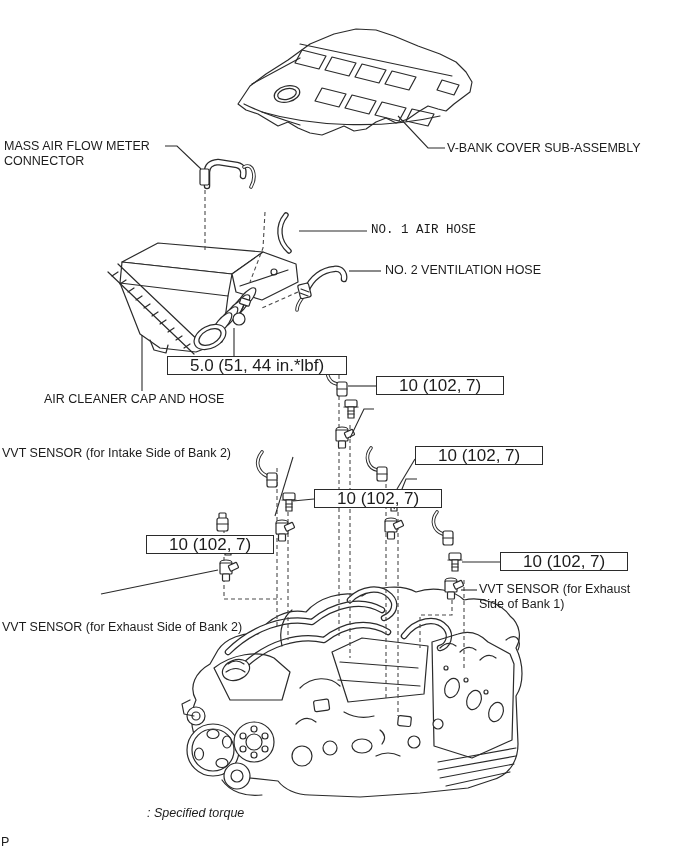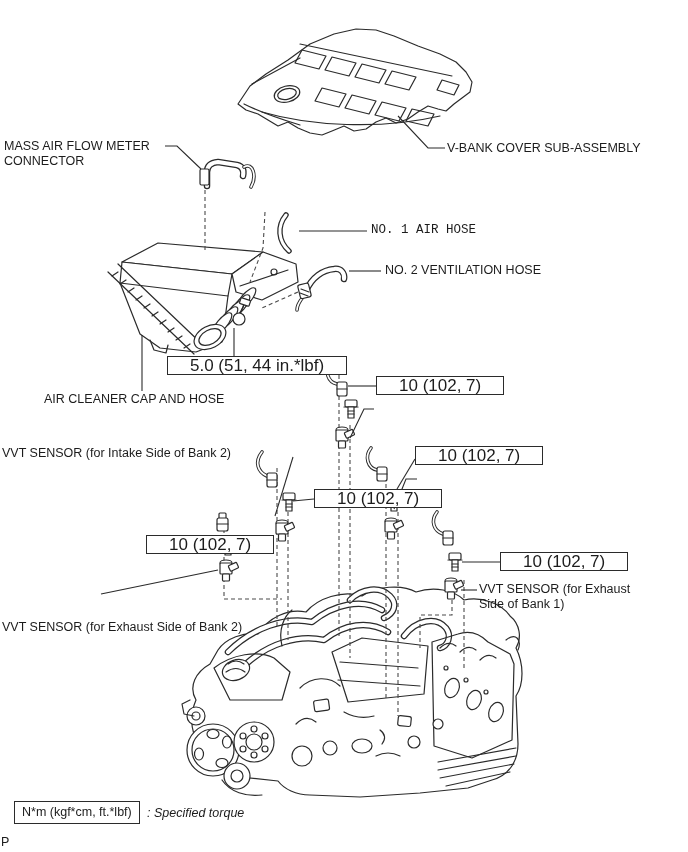--- a/index.html
+++ b/index.html
@@ -309,19 +309,18 @@
 <div class="tq" style="left:314px;top:489px;">10 (102, 7)</div>
 
 <div class="tq" style="left:146px;top:535px;">10 (102, 7)</div>
 
 <div class="tq" style="left:500px;top:552px;">10 (102, 7)</div>
 
 <div class="lbl" style="left:2px;top:604px;margin-top:16px;">VVT SENSOR (for Exhaust Side of Bank 2)</div>
 
 <div class="lbl wrap" style="left:479px;top:582px;width:165px;">VVT SENSOR (for Exhaust Side of Bank 1)</div>
 
-<div class="legendbox" style="left:14px;top:801px;">N*m (kgf*cm, ft.*lbf)</div>
 
 <div class="lbl" style="left:147px;top:806px;font-style:italic;">: Specified torque</div>
 
 <div class="lbl" style="left:1px;top:835px;">P</div>
 
 </div>
 
 </body></html>

